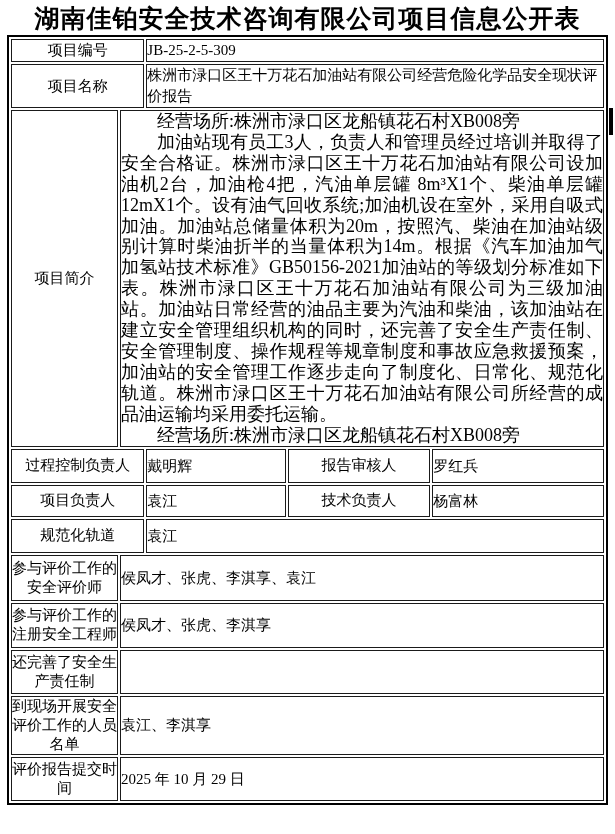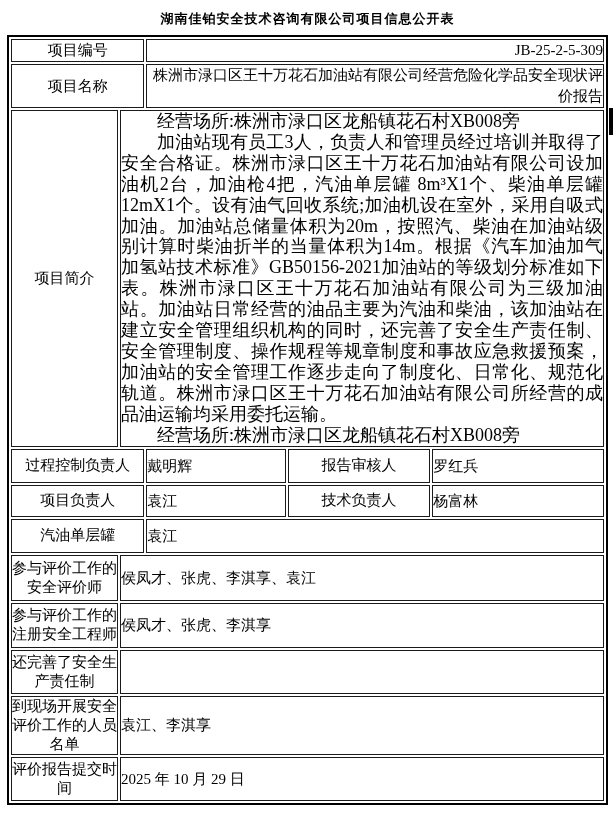--- a/index.html
+++ b/index.html
@@ -5,21 +5,21 @@
   html,body{margin:0;padding:0;}
   body{
     width:615px;height:834px;
     background:#fff;color:#000;
     font-family:"Liberation Serif","DejaVu Serif",serif;
     position:relative;overflow:hidden;
   }
   .page-title{
     margin-top:6px;
     text-align:center;
-    font-size:13px;
+    font-size:25px;
     font-weight:bold;
     line-height:26px;
     letter-spacing:1px;
   }
   table.info{
     position:absolute;
     left:7px;top:35px;
     width:601px;
     table-layout:fixed;
     border-collapse:separate;
@@ -40,21 +40,21 @@
     font-size:14px;
     line-height:19px;
     padding:2px 3px;
   }
   td.val{
     text-align:left;
     padding:2px 6px;
     line-height:20px;
   }
   td.val-center{
-    text-align:right;
+    text-align:left;
     padding:2px 6px;
     line-height:21px;
     font-family:Liberation Serif, serif;
   }
   td.intro{
     vertical-align:top;
     padding:2px 7px;
     text-align:justify;
   }
   td.intro p{
@@ -112,21 +112,21 @@
   </tr>
 
   <tr>
     <td class="lbl" colspan="2" style="height:30px">项目负责人</td>
     <td class="val">袁江</td>
     <td class="lbl">技术负责人</td>
     <td class="val">杨富林</td>
   </tr>
 
   <tr>
-    <td class="lbl" colspan="2" style="height:32px">汽油单层罐</td>
+    <td class="lbl" colspan="2" style="height:32px">规范化轨道</td>
     <td class="val" colspan="3">袁江</td>
   </tr>
 
   <tr>
     <td class="lbl" style="height:44px">参与评价工作的安全评价师</td>
     <td class="val" colspan="4">侯凤才、张虎、李淇享、袁江</td>
   </tr>
 
   <tr>
     <td class="lbl" style="height:43px">参与评价工作的注册安全工程师</td>

